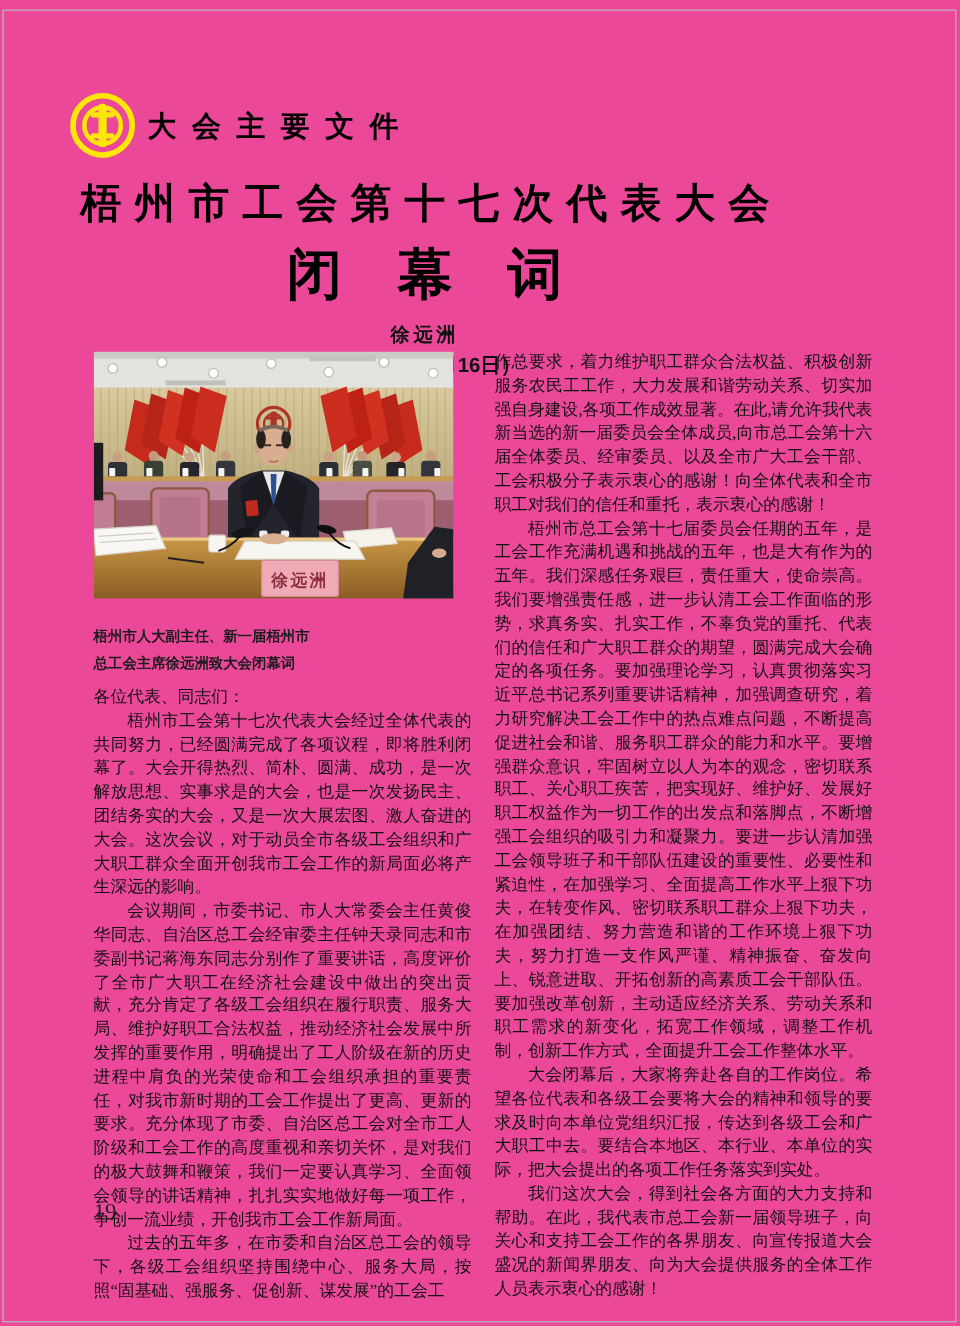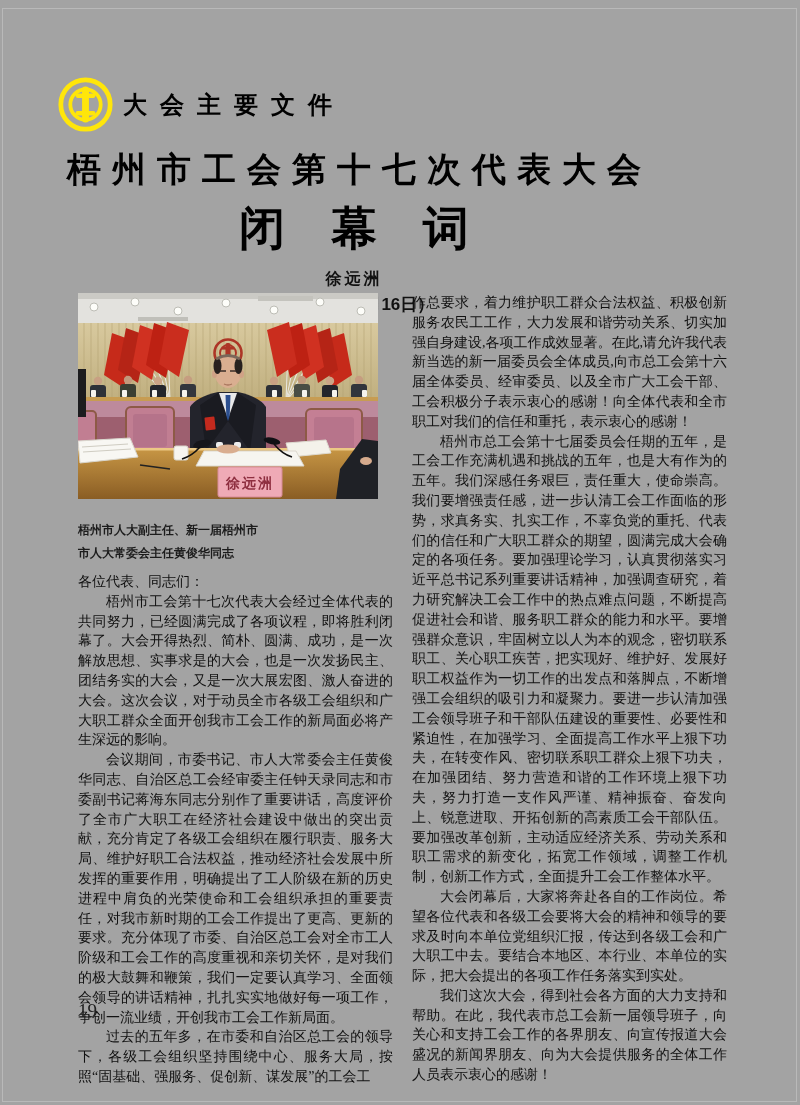--- a/index.html
+++ b/index.html
@@ -1,16 +1,16 @@
 <!DOCTYPE html>
 <html><head>
 <meta charset="utf-8">
 <style>
   html,body{margin:0;padding:0;background:#fff;}
-  .page{position:relative;width:800px;height:1105px;background:#a3a3a3;overflow:hidden;
+  .page{position:relative;width:800px;height:1105px;background:#ec4899;overflow:hidden;
         font-family:"Liberation Serif","DejaVu Serif",serif;color:#141414;}
   .page-border{position:absolute;left:2px;top:8px;right:3px;bottom:3px;
         border:1px solid #b9b9b9;pointer-events:none;}
   .header{position:absolute;left:57px;top:76px;display:flex;align-items:center;}
   .logo{width:57px;height:57px;display:inline-block;flex:0 0 auto;}
   .header-label{margin-left:9px;font-family:"Liberation Sans","DejaVu Sans",sans-serif;
         font-weight:bold;font-size:24px;letter-spacing:13px;color:#000;white-space:nowrap;}
   .title-block{position:absolute;left:0;top:147px;width:708px;text-align:center;}
   .title-line1{font-size:34px;font-weight:bold;letter-spacing:11px;padding-left:11px;
         color:#000;white-space:nowrap;}
@@ -221,21 +221,21 @@
           <ellipse cx="288" cy="168" rx="6" ry="4" fill="#d6ab8d"></ellipse>
 
           <g>
             <rect x="140" y="174" width="64" height="30" rx="2" fill="#efaab6" stroke="#d88a98" stroke-width="1"></rect>
             <text x="172" y="195" text-anchor="middle" font-size="14" font-weight="bold" fill="#8e2f40" letter-spacing="2" font-family="&quot;Liberation Sans&quot;,&quot;DejaVu Sans&quot;,sans-serif">徐远洲</text>
           </g>
         </svg>
       </div>
       <figcaption class="caption">
         <div>梧州市人大副主任、新一届梧州市</div>
-        <div>市人大常委会主任黄俊华同志</div>
+        <div>总工会主席徐远洲致大会闭幕词</div>
       </figcaption>
     </figure>
 
     <p class="para">各位代表、同志们：</p>
     <p class="para indent">梧州市工会第十七次代表大会经过全体代表的共同努力，已经圆满完成了各项议程，即将胜利闭幕了。大会开得热烈、简朴、圆满、成功，是一次解放思想、实事求是的大会，也是一次发扬民主、团结务实的大会，又是一次大展宏图、激人奋进的大会。这次会议，对于动员全市各级工会组织和广大职工群众全面开创我市工会工作的新局面必将产生深远的影响。</p>
     <p class="para indent">会议期间，市委书记、市人大常委会主任黄俊华同志、自治区总工会经审委主任钟天录同志和市委副书记蒋海东同志分别作了重要讲话，高度评价了全市广大职工在经济社会建设中做出的突出贡献，充分肯定了各级工会组织在履行职责、服务大局、维护好职工合法权益，推动经济社会发展中所发挥的重要作用，明确提出了工人阶级在新的历史进程中肩负的光荣使命和工会组织承担的重要责任，对我市新时期的工会工作提出了更高、更新的要求。充分体现了市委、自治区总工会对全市工人阶级和工会工作的高度重视和亲切关怀，是对我们的极大鼓舞和鞭策，我们一定要认真学习、全面领会领导的讲话精神，扎扎实实地做好每一项工作，争创一流业绩，开创我市工会工作新局面。</p>
     <p class="para indent">过去的五年多，在市委和自治区总工会的领导下，各级工会组织坚持围绕中心、服务大局，按照“固基础、强服务、促创新、谋发展”的工会工</p>
   </div>
 
   <div class="col col-right">

